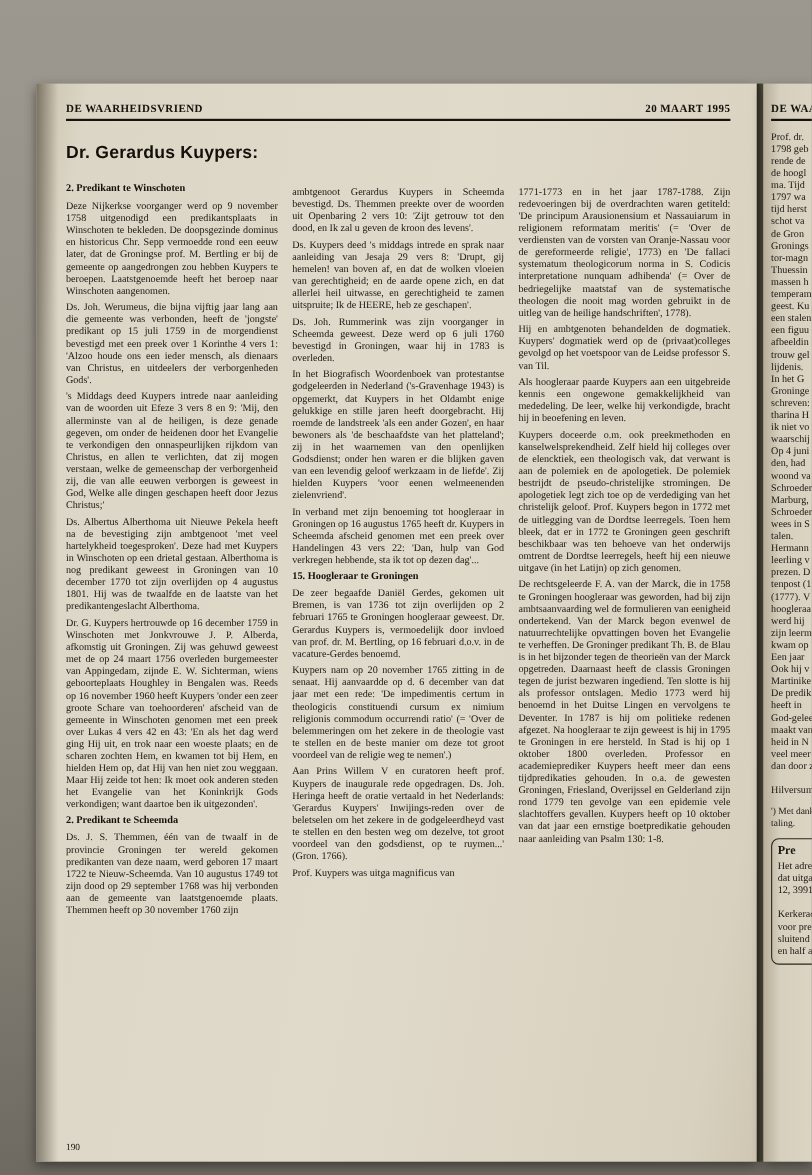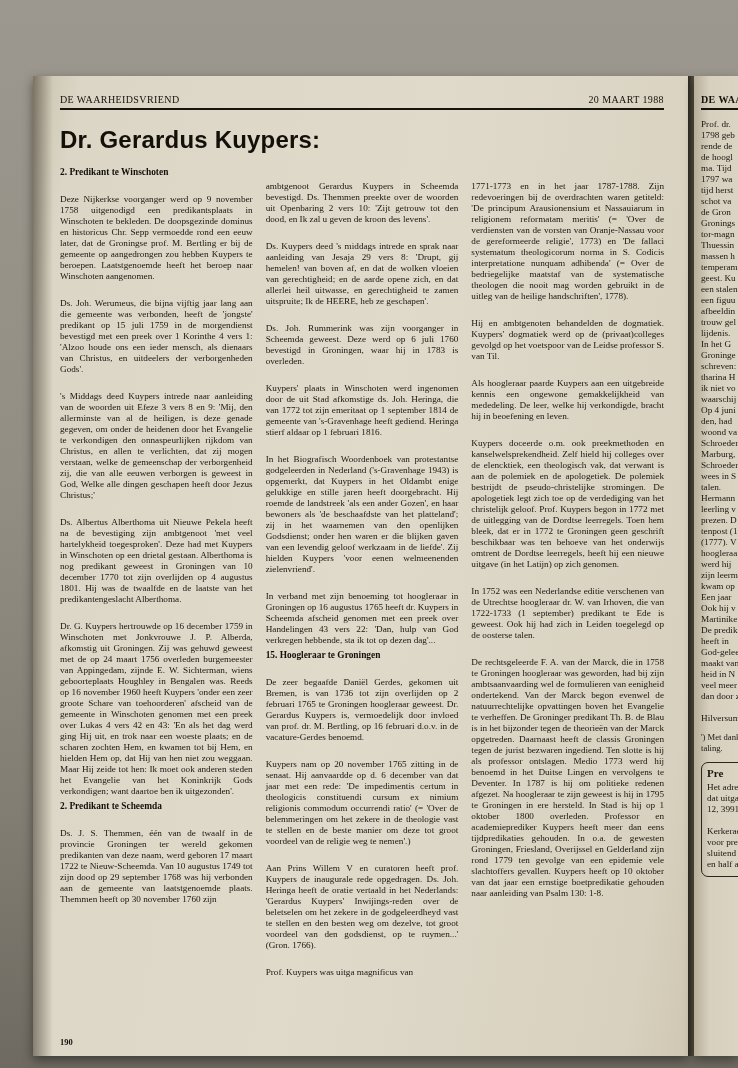--- a/index.html
+++ b/index.html
@@ -20,43 +20,43 @@
     box-shadow:0 4px 10px rgba(0,0,0,.45);
     padding:18px 24px 14px 27px;
   }
   .spine {
     position:absolute; left:0; top:0; bottom:0; width:20px;
     background:linear-gradient(90deg,rgba(45,38,26,.50),rgba(45,38,26,0));
     pointer-events:none;
   }
   .masthead {
     display:flex; justify-content:space-between; align-items:baseline;
-    font-weight:normal; font-size:10px; letter-spacing:.4px; color:#14110a;
+    font-weight:bold; font-size:10px; letter-spacing:.4px; color:#14110a;
   }
   .rule { height:2px; background:#16130c; margin-top:3px; }
   .article-title {
     margin-top:17px;
     font-family:"Liberation Sans", sans-serif;
-    font-weight:bold; font-size:24px; line-height:25px;
+    font-weight:bold; font-size:16px; line-height:25px;
     color:#13100a; letter-spacing:.2px;
   }
   .columns {
     margin-top:13px; display:flex; gap:13px;
     height:830px; overflow:hidden;
   }
   .col {
     flex:1; min-width:0;
     font-size:9.2px; line-height:11px; text-align:justify;
     color:#1a1711;
   }
-  .col p { margin:16px 0 4px; }
+  .col p { margin:4px 0 4px; }
   .col h2 { font-size:9.4px; line-height:11px; margin:2px 0 2px; color:#13100a; }
   .pageno {
     position:absolute; left:27px; bottom:9px;
-    font-weight:bold; font-size:8.5px; color:#17140d;
+    font-weight:normal; font-size:8.5px; color:#17140d;
   }
   
   .gutter {
     position:absolute; left:688px; top:76px; width:6px; height:980px;
     background:linear-gradient(90deg,#2c2820,#565140);
   }
   
   .next-page {
     position:absolute; left:694px; top:76px; width:44px; height:980px;
     background:linear-gradient(90deg,#b7ae99 0%,#d7d0bf 35%,#dbd4c3 100%);
@@ -81,21 +81,21 @@
 </head>
 <body>
 
 <div class="scene">
 
   <div class="page">
     <div class="spine"></div>
 
     <div class="masthead">
       <span>DE WAARHEIDSVRIEND</span>
-      <span>20 MAART 1988</span>
+      <span>20 MAART 1995</span>
     </div>
     <div class="rule"></div>
 
     <h1 class="article-title">
       <span>Dr. Gerardus Kuypers:</span><br>
     </h1>
 
     <div class="columns">
 
       <div class="col">
@@ -106,36 +106,34 @@
         <p>Ds. Albertus Alberthoma uit Nieuwe Pekela heeft na de bevestiging zijn ambtgenoot 'met veel hartelykheid toegesproken'. Deze had met Kuypers in Winschoten op een drietal gestaan. Alberthoma is nog predikant geweest in Groningen van 10 december 1770 tot zijn overlijden op 4 augustus 1801. Hij was de twaalfde en de laatste van het predikantengeslacht Alberthoma.</p>
         <p>Dr. G. Kuypers hertrouwde op 16 december 1759 in Winschoten met Jonkvrouwe J. P. Alberda, afkomstig uit Groningen. Zij was gehuwd geweest met de op 24 maart 1756 overleden burgemeester van Appingedam, zijnde E. W. Sichterman, wiens geboorteplaats Houghley in Bengalen was. Reeds op 16 november 1960 heeft Kuypers 'onder een zeer groote Schare van toehoorderen' afscheid van de gemeente in Winschoten genomen met een preek over Lukas 4 vers 42 en 43: 'En als het dag werd ging Hij uit, en trok naar een woeste plaats; en de scharen zochten Hem, en kwamen tot bij Hem, en hielden Hem op, dat Hij van hen niet zou weggaan. Maar Hij zeide tot hen: Ik moet ook anderen steden het Evangelie van het Koninkrijk Gods verkondigen; want daartoe ben ik uitgezonden'.</p>
         <h2>2. Predikant te Scheemda</h2>
         <p>Ds. J. S. Themmen, één van de twaalf in de provincie Groningen ter wereld gekomen predikanten van deze naam, werd geboren 17 maart 1722 te Nieuw-Scheemda. Van 10 augustus 1749 tot zijn dood op 29 september 1768 was hij verbonden aan de gemeente van laatstgenoemde plaats. Themmen heeft op 30 november 1760 zijn</p>
       </div>
 
       <div class="col">
         <p>ambtgenoot Gerardus Kuypers in Scheemda bevestigd. Ds. Themmen preekte over de woorden uit Openbaring 2 vers 10: 'Zijt getrouw tot den dood, en Ik zal u geven de kroon des levens'.</p>
         <p>Ds. Kuypers deed 's middags intrede en sprak naar aanleiding van Jesaja 29 vers 8: 'Drupt, gij hemelen! van boven af, en dat de wolken vloeien van gerechtigheid; en de aarde opene zich, en dat allerlei heil uitwasse, en gerechtigheid te zamen uitspruite; Ik de HEERE, heb ze geschapen'.</p>
         <p>Ds. Joh. Rummerink was zijn voorganger in Scheemda geweest. Deze werd op 6 juli 1760 bevestigd in Groningen, waar hij in 1783 is overleden.</p>
-        <p>Kuypers' plaats in Winschoten werd ingenomen door de uit Stad afkomstige ds. Joh. Heringa, die van 1772 tot zijn emeritaat op 1 september 1814 de gemeente van 's-Gravenhage heeft gediend. Heringa stierf aldaar op 1 februari 1816.</p>
         <p>In het Biografisch Woordenboek van protestantse godgeleerden in Nederland ('s-Gravenhage 1943) is opgemerkt, dat Kuypers in het Oldambt enige gelukkige en stille jaren heeft doorgebracht. Hij roemde de landstreek 'als een ander Gozen', en haar bewoners als 'de beschaafdste van het platteland'; zij in het waarnemen van den openlijken Godsdienst; onder hen waren er die blijken gaven van een levendig geloof werkzaam in de liefde'. Zij hielden Kuypers 'voor eenen welmeenenden zielenvriend'.</p>
         <p>In verband met zijn benoeming tot hoogleraar in Groningen op 16 augustus 1765 heeft dr. Kuypers in Scheemda afscheid genomen met een preek over Handelingen 43 vers 22: 'Dan, hulp van God verkregen hebbende, sta ik tot op dezen dag'...</p>
         <h2>15. Hoogleraar te Groningen</h2>
         <p>De zeer begaafde Daniël Gerdes, gekomen uit Bremen, is van 1736 tot zijn overlijden op 2 februari 1765 te Groningen hoogleraar geweest. Dr. Gerardus Kuypers is, vermoedelijk door invloed van prof. dr. M. Bertling, op 16 februari d.o.v. in de vacature-Gerdes benoemd.</p>
         <p>Kuypers nam op 20 november 1765 zitting in de senaat. Hij aanvaardde op d. 6 december van dat jaar met een rede: 'De impedimentis certum in theologicis constituendi cursum ex nimium religionis commodum occurrendi ratio' (= 'Over de belemmeringen om het zekere in de theologie vast te stellen en de beste manier om deze tot groot voordeel van de religie weg te nemen'.)</p>
         <p>Aan Prins Willem V en curatoren heeft prof. Kuypers de inaugurale rede opgedragen. Ds. Joh. Heringa heeft de oratie vertaald in het Nederlands: 'Gerardus Kuypers' Inwijings-reden over de beletselen om het zekere in de godgeleerdheyd vast te stellen en den besten weg om dezelve, tot groot voordeel van den godsdienst, op te ruymen...' (Gron. 1766).</p>
         <p>Prof. Kuypers was uitga magnificus van</p>
       </div>
 
       <div class="col">
         <p>1771-1773 en in het jaar 1787-1788. Zijn redevoeringen bij de overdrachten waren getiteld: 'De principum Arausionensium et Nassauiarum in religionem reformatam meritis' (= 'Over de verdiensten van de vorsten van Oranje-Nassau voor de gereformeerde religie', 1773) en 'De fallaci systematum theologicorum norma in S. Codicis interpretatione nunquam adhibenda' (= Over de bedriegelijke maatstaf van de systematische theologen die nooit mag worden gebruikt in de uitleg van de heilige handschriften', 1778).</p>
         <p>Hij en ambtgenoten behandelden de dogmatiek. Kuypers' dogmatiek werd op de (privaat)colleges gevolgd op het voetspoor van de Leidse professor S. van Til.</p>
         <p>Als hoogleraar paarde Kuypers aan een uitgebreide kennis een ongewone gemakkelijkheid van mededeling. De leer, welke hij verkondigde, bracht hij in beoefening en leven.</p>
         <p>Kuypers doceerde o.m. ook preekmethoden en kanselwelsprekendheid. Zelf hield hij colleges over de elencktiek, een theologisch vak, dat verwant is aan de polemiek en de apologetiek. De polemiek bestrijdt de pseudo-christelijke stromingen. De apologetiek legt zich toe op de verdediging van het christelijk geloof. Prof. Kuypers begon in 1772 met de uitlegging van de Dordtse leerregels. Toen hem bleek, dat er in 1772 te Groningen geen geschrift beschikbaar was ten behoeve van het onderwijs omtrent de Dordtse leerregels, heeft hij een nieuwe uitgave (in het Latijn) op zich genomen.</p>
-        <p>In 1752 was een Nederlandse editie verschenen van de Utrechtse hoogleraar dr. W. van Irhoven, die van 1722-1733 (1 september) predikant te Ede is geweest. Ook hij had zich in Leiden toegelegd op de oosterse talen.</p>
         <p>De rechtsgeleerde F. A. van der Marck, die in 1758 te Groningen hoogleraar was geworden, had bij zijn ambtsaanvaarding wel de formulieren van eenigheid ondertekend. Van der Marck begon evenwel de natuurrechtelijke opvattingen boven het Evangelie te verheffen. De Groninger predikant Th. B. de Blau is in het bijzonder tegen de theorieën van der Marck opgetreden. Daarnaast heeft de classis Groningen tegen de jurist bezwaren ingediend. Ten slotte is hij als professor ontslagen. Medio 1773 werd hij benoemd in het Duitse Lingen en vervolgens te Deventer. In 1787 is hij om politieke redenen afgezet. Na hoogleraar te zijn geweest is hij in 1795 te Groningen in ere hersteld. In Stad is hij op 1 oktober 1800 overleden. Professor en academieprediker Kuypers heeft meer dan eens tijdpredikaties gehouden. In o.a. de gewesten Groningen, Friesland, Overijssel en Gelderland zijn rond 1779 ten gevolge van een epidemie vele slachtoffers gevallen. Kuypers heeft op 10 oktober van dat jaar een ernstige boetpredikatie gehouden naar aanleiding van Psalm 130: 1-8.</p>
       </div>
 
     </div>
 
     <div class="pageno">190</div>
   </div>
 
   <div class="gutter"></div>
 

